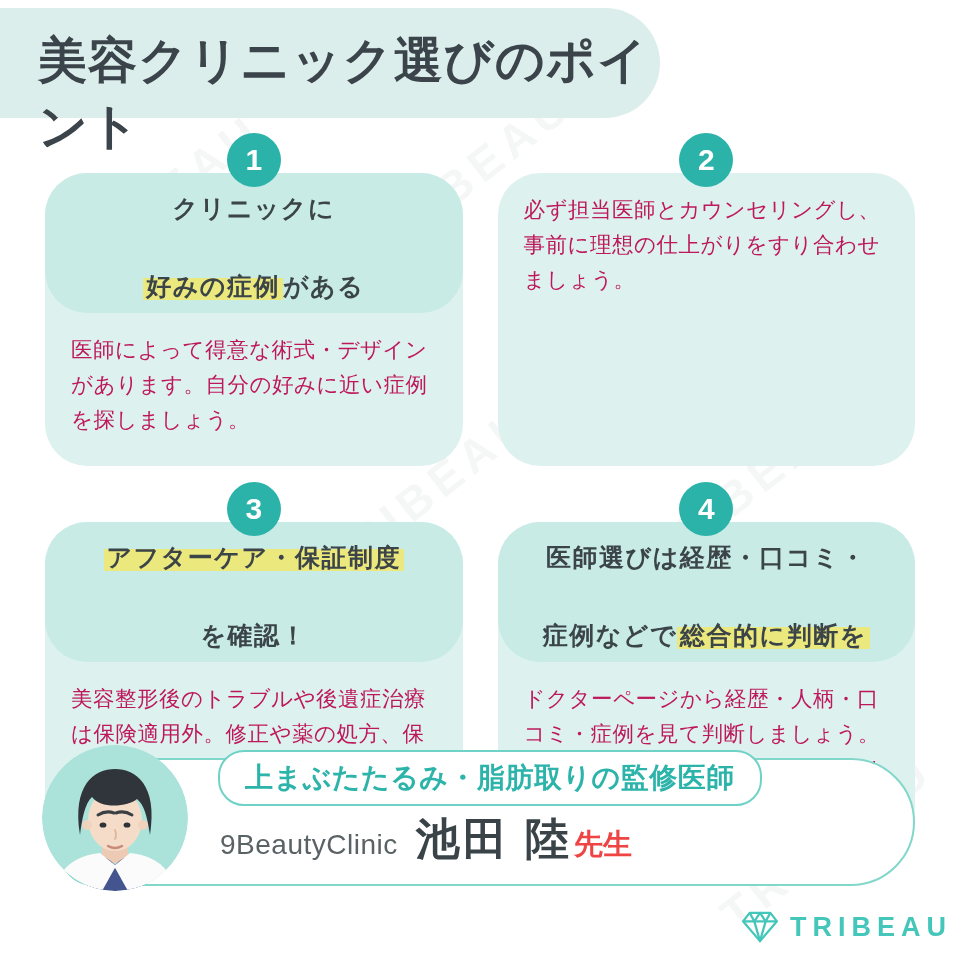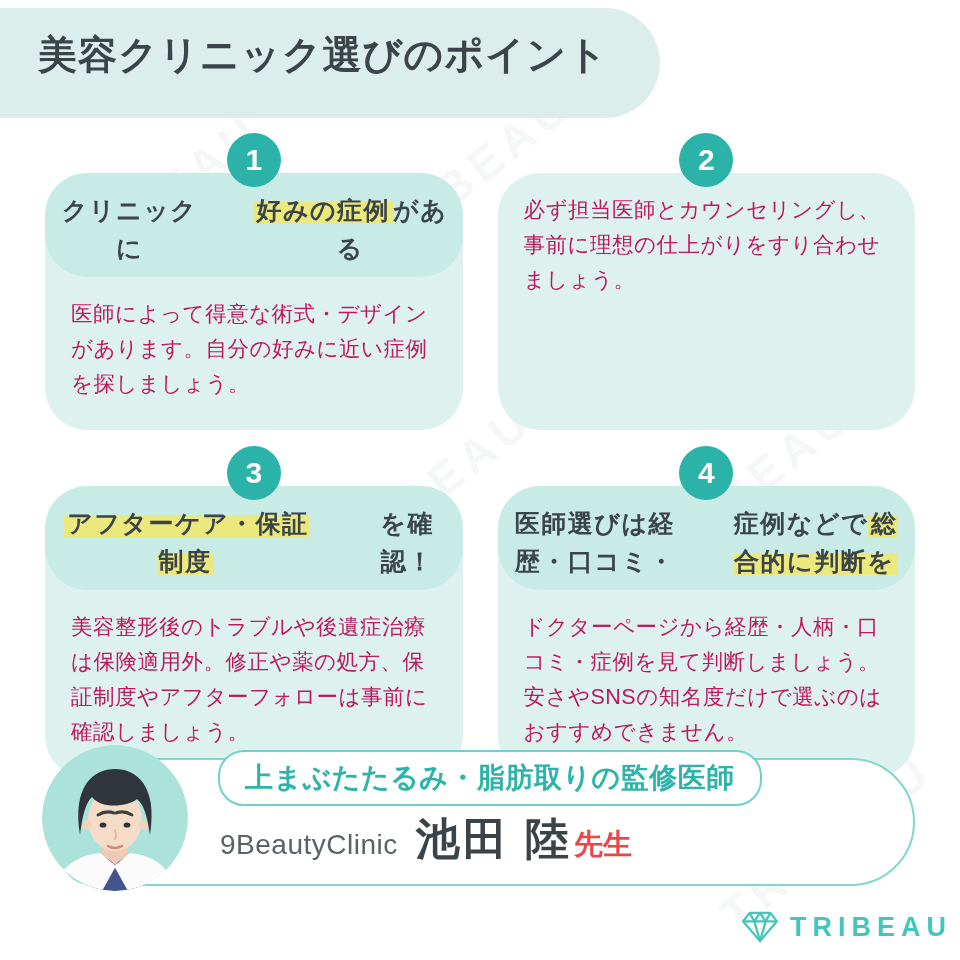--- a/index.html
+++ b/index.html
@@ -16,38 +16,38 @@
     white-space:nowrap;pointer-events:none;z-index:0;
   }
 
   
   .hdr{
     position:absolute;top:8px;left:0;width:660px;height:110px;
     background:#dceeeb;border-radius:0 55px 55px 0;
     box-sizing:border-box;padding:15px 0 0 38px;z-index:1;
   }
   .tagline{font-size:19px;font-weight:700;color:#3d464a;letter-spacing:1.5px;}
-  .title{font-size:39px;font-weight:800;color:#3b444a;letter-spacing:1px;margin-top:5px;}
+  .title{font-size:49px;font-weight:800;color:#3b444a;letter-spacing:1px;margin-top:5px;}
 
   
   .grid{
     position:absolute;top:173px;left:0;width:960px;box-sizing:border-box;
     padding:0 45px;display:grid;grid-template-columns:1fr 1fr;
     column-gap:35px;row-gap:56px;z-index:1;
   }
   .point-card{position:relative;background:#ddf2ee;border-radius:42px;}
   .num-circle{
     position:absolute;top:-40px;left:50%;transform:translateX(-50%);
     width:54px;height:54px;border-radius:50%;background:#2bb3a9;
     color:#ffffff;display:flex;align-items:center;justify-content:center;
     font-size:30px;font-weight:800;z-index:2;
   }
   .card-head{
     background:#c8ebe6;border-radius:42px;min-height:104px;box-sizing:border-box;
-    display:flex;flex-direction:row;align-items:center;justify-content:center;
+    display:flex;flex-direction:column;align-items:center;justify-content:center;
     padding:16px 8px 8px;text-align:center;
     font-size:25px;font-weight:800;color:#3b4448;line-height:38px;letter-spacing:1.5px;gap:40px;
   }
   .hl{background:linear-gradient(to bottom,transparent 20%,#ebe87d 20%);padding:0 3px;}
   .card-body{
     padding:20px 26px 28px;font-size:21.5px;line-height:1.63;
     color:#be185d;font-weight:500;letter-spacing:0.5px;
   }
 
   

